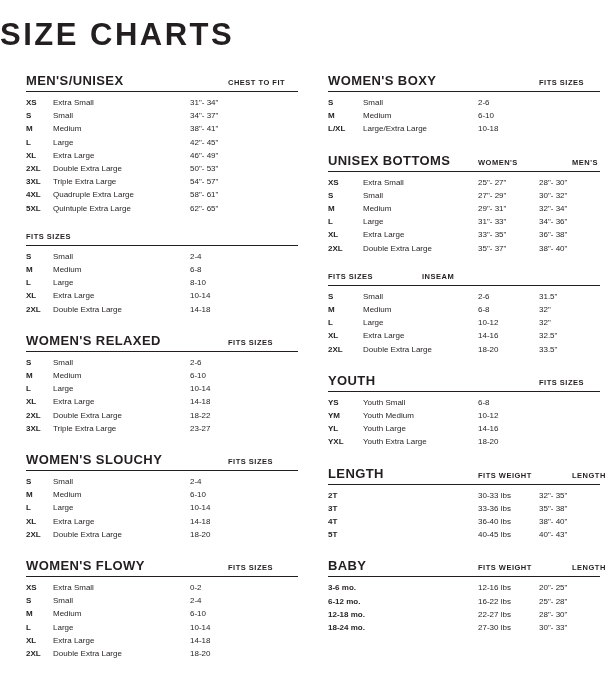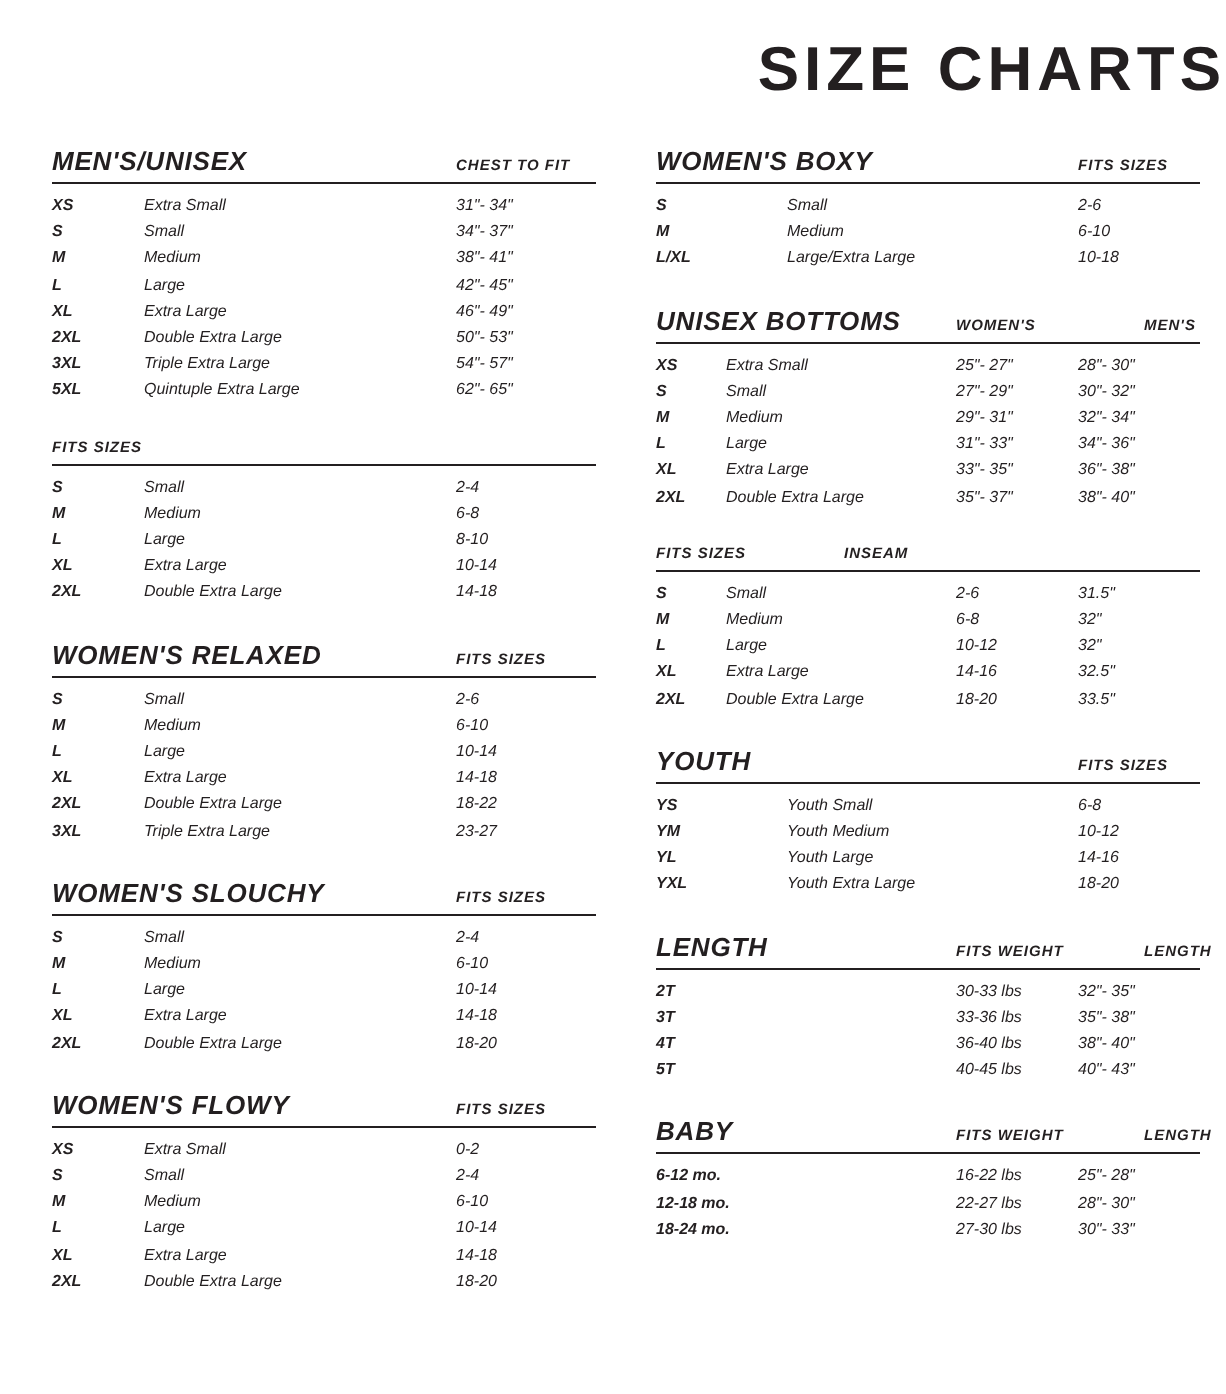--- a/index.html
+++ b/index.html
@@ -10,33 +10,31 @@
   }
   body {
     width: 613px;
     height: 697px;
     font-family: "Liberation Sans", sans-serif;
     color: #231f20;
     position: relative;
     overflow: hidden;
   }
   .page-title {
-    text-align: right;
+    text-align: left;
     font-size: 31px;
     font-weight: bold;
     letter-spacing: 2.5px;
     margin: 17px 0 0 0;
     color: #231f20;
-    padding-left: 12px;
   }
   .columns {
     display: flex;
     padding: 20px 20px 0 26px;
     gap: 30px;
-    font-style: italic;
   }
   .col {
     width: 272px;
     flex: 0 0 272px;
   }
   .table-block {
     margin-bottom: 17px;
   }
   .tbl-title-row {
     display: flex;
@@ -61,21 +59,20 @@
     font-weight: bold;
     letter-spacing: 0.5px;
     padding-bottom: 1px;
     white-space: nowrap;
   }
   .row {
     display: flex;
     font-size: 8px;
     line-height: 13.2px;
     white-space: nowrap;
-    justify-content: space-between;
   }
   .c-abbr { font-weight: bold; }
   .c-name { }
   .c-val { }
 
   
   .colA .c-abbr { width: 27px; flex: 0 0 27px; }
   .colA .c-name { width: 137px; flex: 0 0 137px; }
   .colA .c-val  { width: 70px; flex: 0 0 70px; }
   .colA .hdr-cell.h1 { width: 70px; flex: 0 0 70px; }
@@ -131,20 +128,25 @@
           <div class="c-abbr">2XL</div>
           <div class="c-name">Double Extra Large</div>
           <div class="c-val">50"- 53"</div>
         </div>
         <div class="row">
           <div class="c-abbr">3XL</div>
           <div class="c-name">Triple Extra Large</div>
           <div class="c-val">54"- 57"</div>
         </div>
         <div class="row">
+          <div class="c-abbr">4XL</div>
+          <div class="c-name">Quadruple Extra Large</div>
+          <div class="c-val">58"- 61"</div>
+        </div>
+        <div class="row">
           <div class="c-abbr">5XL</div>
           <div class="c-name">Quintuple Extra Large</div>
           <div class="c-val">62"- 65"</div>
         </div>
       </div>
       <div class="table-block">
         <div class="tbl-title-row">
           <div class="hdr-group">
             <div class="hdr-cell h1">FITS SIZES</div>
           </div>
@@ -455,20 +457,26 @@
       </div>
       <div class="table-block">
         <div class="tbl-title-row">
           <div class="tbl-title">BABY</div>
           <div class="hdr-group">
             <div class="hdr-cell h1">FITS WEIGHT</div>
             <div class="hdr-cell h2">LENGTH</div>
           </div>
         </div>
         <div class="row">
+          <div class="c-abbr">3-6 mo.</div>
+          <div class="c-name"></div>
+          <div class="c-val">12-16 lbs</div>
+          <div class="c-val2">20"- 25"</div>
+        </div>
+        <div class="row">
           <div class="c-abbr">6-12 mo.</div>
           <div class="c-name"></div>
           <div class="c-val">16-22 lbs</div>
           <div class="c-val2">25"- 28"</div>
         </div>
         <div class="row">
           <div class="c-abbr">12-18 mo.</div>
           <div class="c-name"></div>
           <div class="c-val">22-27 lbs</div>
           <div class="c-val2">28"- 30"</div>

